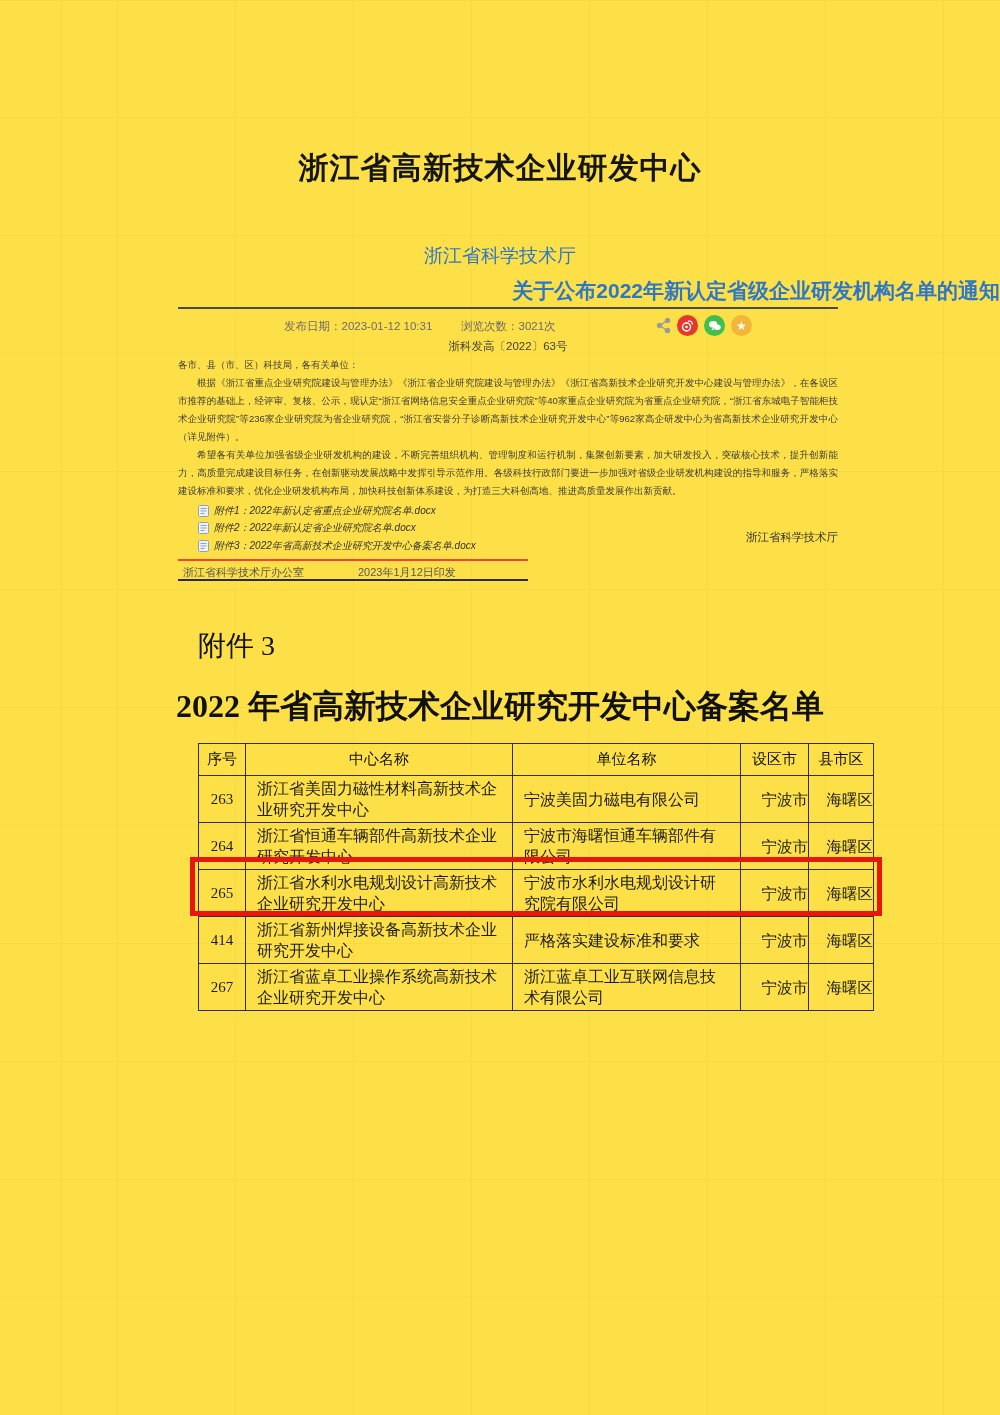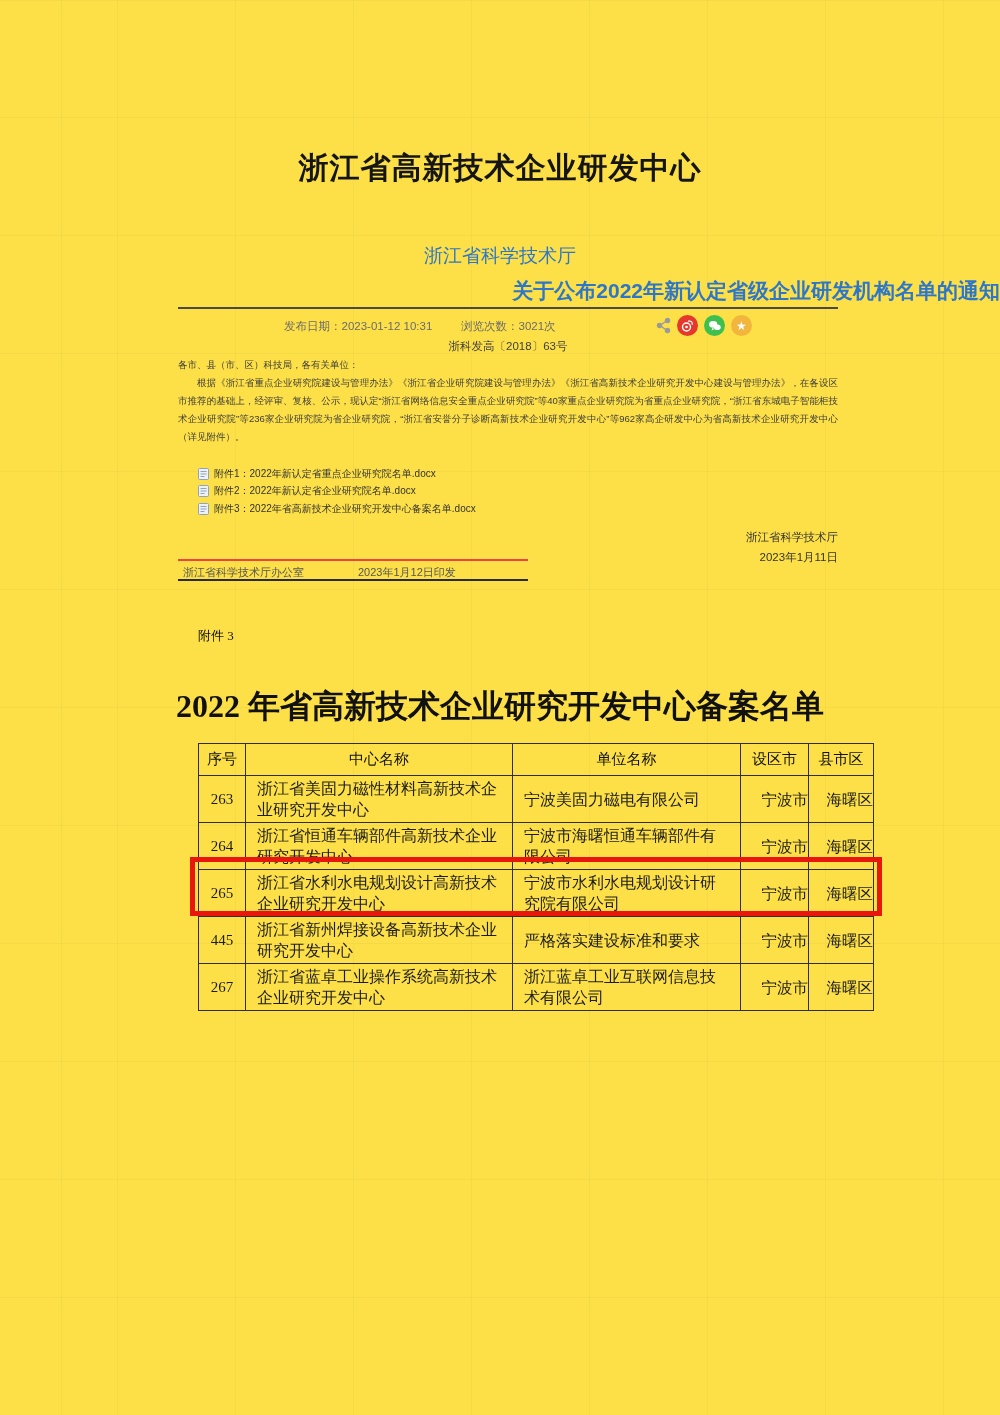--- a/index.html
+++ b/index.html
@@ -58,39 +58,39 @@
   }
 
   .body-text {
     position: absolute; top: 356px; left: 178px; width: 660px;
     font-size: 9.5px; line-height: 18px; color: #3c3c3c;
     text-align: justify;
   }
   .body-text p { margin: 0; text-indent: 2em; }
   .body-text p.salutation { text-indent: 0; }
 
-  .attach-list { margin: 19px 0 0 20px; }
+  .attach-list { margin: 2px 0 0 20px; font-style: italic; }
   .attach-item { display: flex; align-items: center; gap: 5px; height: 17.5px; font-size: 10px; color: #333; cursor: pointer; }
   .attach-icon { flex: 0 0 auto; display: inline-flex; }
 
   .signature {
     position: absolute; top: 527px; left: 178px; width: 660px;
     text-align: right; font-size: 11.5px; color: #333; line-height: 20px;
   }
   .issue-box {
     position: absolute; top: 559px; left: 178px; width: 350px; height: 22px;
     border-top: 2px solid #ef4444; border-bottom: 2px solid #2b2b2b;
     font-size: 11px; color: #555;
   }
   .issue-office { position: absolute; left: 5px; top: 4px; }
   .issue-date { position: absolute; left: 180px; top: 4px; }
 
   .appendix-heading {
     position: absolute; top: 627px; left: 198px;
-    font-family: "Liberation Serif", serif; font-size: 13px; color: #111; text-align: center;
+    font-family: "Liberation Serif", serif; font-size: 28px; color: #111; text-align: center;
   }
   .table-title {
     position: absolute; top: 685px; left: 0; width: 1000px;
     text-align: center; font-family: "Liberation Serif", serif;
     font-size: 32px; font-weight: bold; color: #111;
   }
 
   table.roster {
     position: absolute; top: 743px; left: 198px; width: 675px;
     border-collapse: collapse; table-layout: fixed;
@@ -150,25 +150,26 @@
         <svg width="14" height="12" viewBox="0 0 14 12">
             <ellipse cx="5.2" cy="4.4" rx="4.1" ry="3.3" fill="#fff"></ellipse>
             <ellipse cx="9.3" cy="7.3" rx="3.4" ry="2.8" fill="#fff"></ellipse>
             <path d="M3.5 10.5 L4.6 7.8 L6.4 9.2 Z" fill="#fff"></path>
           </svg>
       </span>
       <span class="share-circle fav">★</span>
     </span>
   </div>
 
-  <div class="doc-number">浙科发高〔2018〕63号</div>
+  <div class="doc-number">浙科发高〔2022〕63号</div>
 
   <div class="body-text">
     <p class="salutation">各市、县（市、区）科技局，各有关单位：</p>
     <p>根据《浙江省重点企业研究院建设与管理办法》《浙江省企业研究院建设与管理办法》《浙江省高新技术企业研究开发中心建设与管理办法》，在各设区市推荐的基础上，经评审、复核、公示，现认定“浙江省网络信息安全重点企业研究院”等40家重点企业研究院为省重点企业研究院，“浙江省东城电子智能柜技术企业研究院”等236家企业研究院为省企业研究院，“浙江省安誉分子诊断高新技术企业研究开发中心”等962家高企研发中心为省高新技术企业研究开发中心（详见附件）。</p>
+    <p>希望各有关单位加强省级企业研发机构的建设，不断完善组织机构、管理制度和运行机制，集聚创新要素，加大研发投入，突破核心技术，提升创新能力，高质量完成建设目标任务，在创新驱动发展战略中发挥引导示范作用。各级科技行政部门要进一步加强对省级企业研发机构建设的指导和服务，严格落实建设标准和要求，优化企业研发机构布局，加快科技创新体系建设，为打造三大科创高地、推进高质量发展作出新贡献。</p>
     <div class="attach-list">
         <div class="attach-item">
     <span class="attach-icon">
       <svg width="11" height="12" viewBox="0 0 11 12">
               <rect x="0.5" y="0.5" width="10" height="11" rx="1" fill="#eef1f6" stroke="#8fa3c0"></rect>
               <line x1="2.5" y1="3.5" x2="8.5" y2="3.5" stroke="#8fa3c0"></line>
               <line x1="2.5" y1="6" x2="8.5" y2="6" stroke="#8fa3c0"></line>
               <line x1="2.5" y1="8.5" x2="6.5" y2="8.5" stroke="#8fa3c0"></line>
             </svg>
     </span>
@@ -194,21 +195,20 @@
               <line x1="2.5" y1="8.5" x2="6.5" y2="8.5" stroke="#8fa3c0"></line>
             </svg>
     </span>
     <span>附件3：2022年省高新技术企业研究开发中心备案名单.docx</span>
   </div>
       </div>
   </div>
 
   <div class="signature">
     <div>浙江省科学技术厅</div>
-    <div>2023年1月11日</div>
   </div>
 
   <div class="issue-box">
     <span class="issue-office">浙江省科学技术厅办公室</span>
     <span class="issue-date">2023年1月12日印发</span>
   </div>
 
   <div class="appendix-heading">附件 3</div>
   <div class="table-title">2022 年省高新技术企业研究开发中心备案名单</div>
 
@@ -245,21 +245,21 @@
     <td class="c-district">海曙区</td>
   </tr>
         <tr>
     <td class="c-no">265</td>
     <td class="c-center">浙江省水利水电规划设计高新技术企业研究开发中心</td>
     <td class="c-company">宁波市水利水电规划设计研究院有限公司</td>
     <td class="c-city">宁波市</td>
     <td class="c-district">海曙区</td>
   </tr>
         <tr>
-    <td class="c-no">445</td>
+    <td class="c-no">414</td>
     <td class="c-center">浙江省新州焊接设备高新技术企业研究开发中心</td>
     <td class="c-company">严格落实建设标准和要求</td>
     <td class="c-city">宁波市</td>
     <td class="c-district">海曙区</td>
   </tr>
         <tr>
     <td class="c-no">267</td>
     <td class="c-center">浙江省蓝卓工业操作系统高新技术企业研究开发中心</td>
     <td class="c-company">浙江蓝卓工业互联网信息技术有限公司</td>
     <td class="c-city">宁波市</td>

